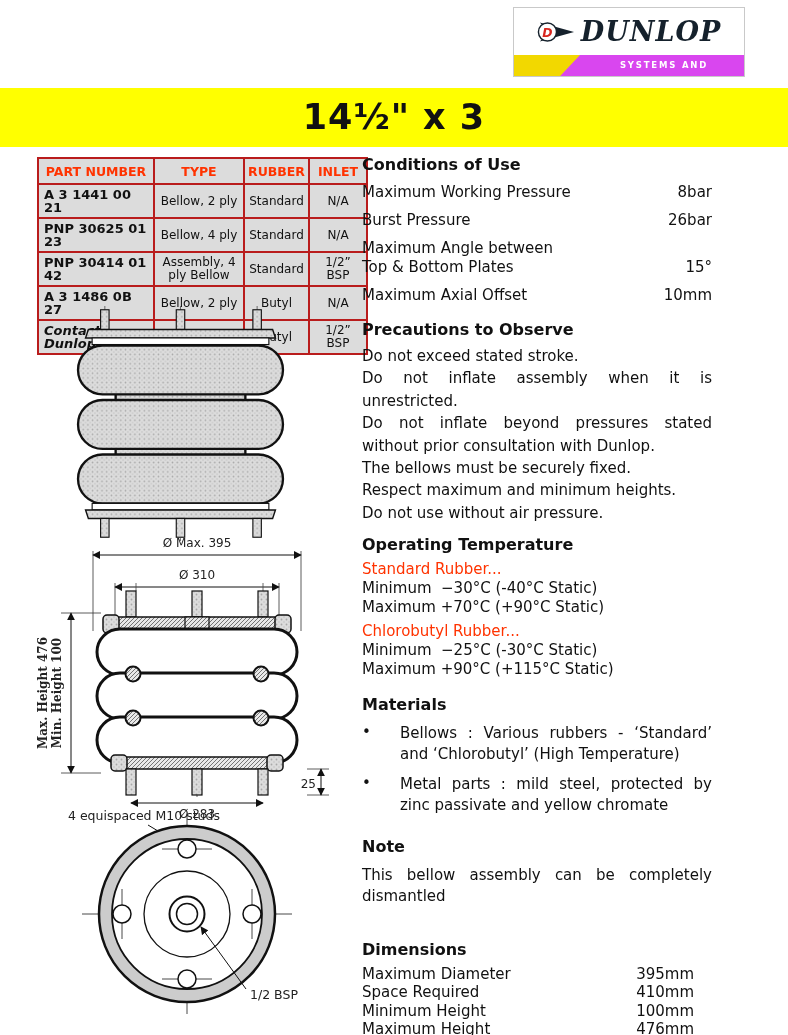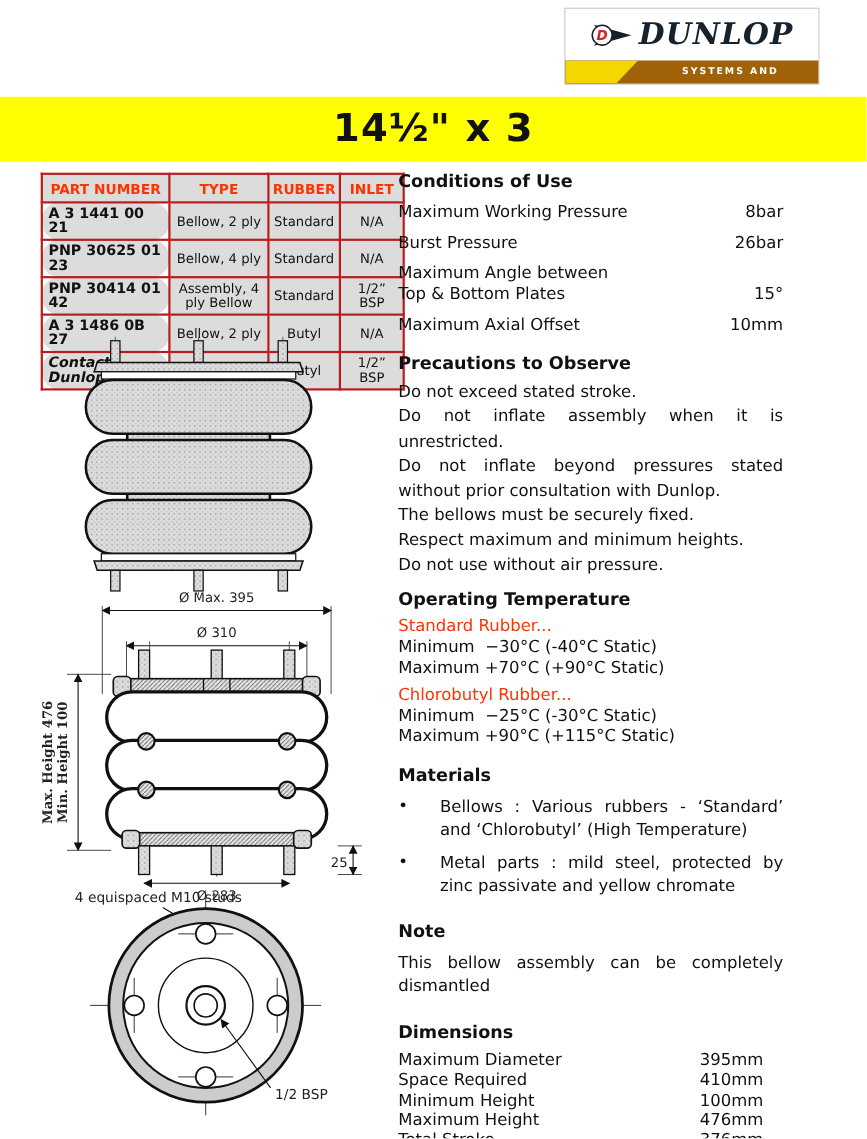--- a/index.html
+++ b/index.html
@@ -5,36 +5,36 @@
   * { margin:0; padding:0; box-sizing:border-box; }
   body { background:#fff; font-family:"DejaVu Sans", sans-serif; color:#111; }
   #page { position:relative; width:788px; height:1035px; background:#fff; overflow:hidden; }
 
   
   .logo-box { position:absolute; left:513px; top:7px; width:232px; height:70px;
               border:1px solid #c9c9c9; background:#fff; }
   .logo-top { height:47px; display:flex; align-items:center; justify-content:center; gap:6px; }
   .logo-word { font-family:"DejaVu Serif", serif; font-weight:bold; font-style:italic;
                font-size:27px; letter-spacing:1px; color:#15212c; }
-  .logo-strip { position:relative; height:21px; background:#a16207; }
+  .logo-strip { position:relative; height:21px; background:#d946ef; }
   .logo-wedge { position:absolute; left:0; top:0; width:66px; height:21px; background:#f2d800;
                 clip-path:polygon(0 0, 100% 0, 70% 100%, 0 100%); }
   .logo-tagline { position:absolute; left:70px; right:0; top:0; height:21px; line-height:21px;
                   text-align:center; color:#fff; font-size:8.5px; font-weight:bold; letter-spacing:1.8px; }
 
   
   .banner { position:absolute; left:0; top:88px; width:788px; height:59px; background:#ffff00;
             text-align:center; line-height:59px; font-size:35px; font-weight:bold; letter-spacing:1px; }
 
   
   .parts { position:absolute; left:37px; top:157px; border-collapse:collapse; }
   .parts td, .parts th { border:2px solid #b91c1c; background:#dcdcdc; text-align:center;
                          padding:3px 3px; font-size:12px; line-height:13px; }
   .parts th { color:#ff3300; font-size:12.5px; font-weight:bold; height:26px; }
-  .parts td.pn { font-weight:bold; font-size:13px; text-align:left; padding-left:5px; width:116px;border-radius:16px; }
+  .parts td.pn { font-weight:bold; font-size:13px; text-align:left; padding-left:5px; width:116px; }
   .parts td.pn.it { font-style:italic; }
   .parts .c-type { width:90px; } .parts .c-rub { width:64px; } .parts .c-inl { width:58px; }
 
   
   .rcol { position:absolute; left:362px; top:155px; width:350px; font-size:15px; }
   .sec-h { font-size:16px; font-weight:bold; margin-bottom:9px; }
   .cond-row { display:flex; justify-content:space-between; align-items:flex-end; margin-bottom:9px; }
   .cond-label div { line-height:19px; }
   .cond-val { line-height:19px; }
   .prec-h { margin-top:15px; margin-bottom:6px; }
@@ -42,21 +42,21 @@
   .temp-h { margin-top:11px; margin-bottom:5px; }
   .temp-name { color:#ff3300; line-height:20px; }
   .temp-line { line-height:18.5px; white-space:pre-wrap; }
   .temp-gap { height:5px; }
   .mat-h { margin-top:17px; }
   .mat-item { display:flex; margin-bottom:9px; }
   .mat-bullet { width:38px; font-size:15px; }
   .mat-text { flex:1; line-height:21px; text-align:justify; }
   .note-h { margin-top:21px; }
   .note-text { line-height:21px; text-align:justify; }
-  .dim-h { margin-top:22px; margin-bottom:6px; }
+  .dim-h { margin-top:33px; margin-bottom:6px; }
   .dim-row { display:flex; justify-content:space-between; width:332px; line-height:18.2px; }
 
   
   .draw1 { position:absolute; left:63px; top:306px; }
   .draw2 { position:absolute; left:35px; top:533px; }
   .draw3 { position:absolute; left:50px; top:806px; }
   svg text { font-family:"DejaVu Sans", sans-serif; }
   .dimtxt { font-size:12px; fill:#222; }
   .httxt  { font-family:"DejaVu Serif", serif; font-weight:bold; font-size:12px; fill:#222; }
 </style>

